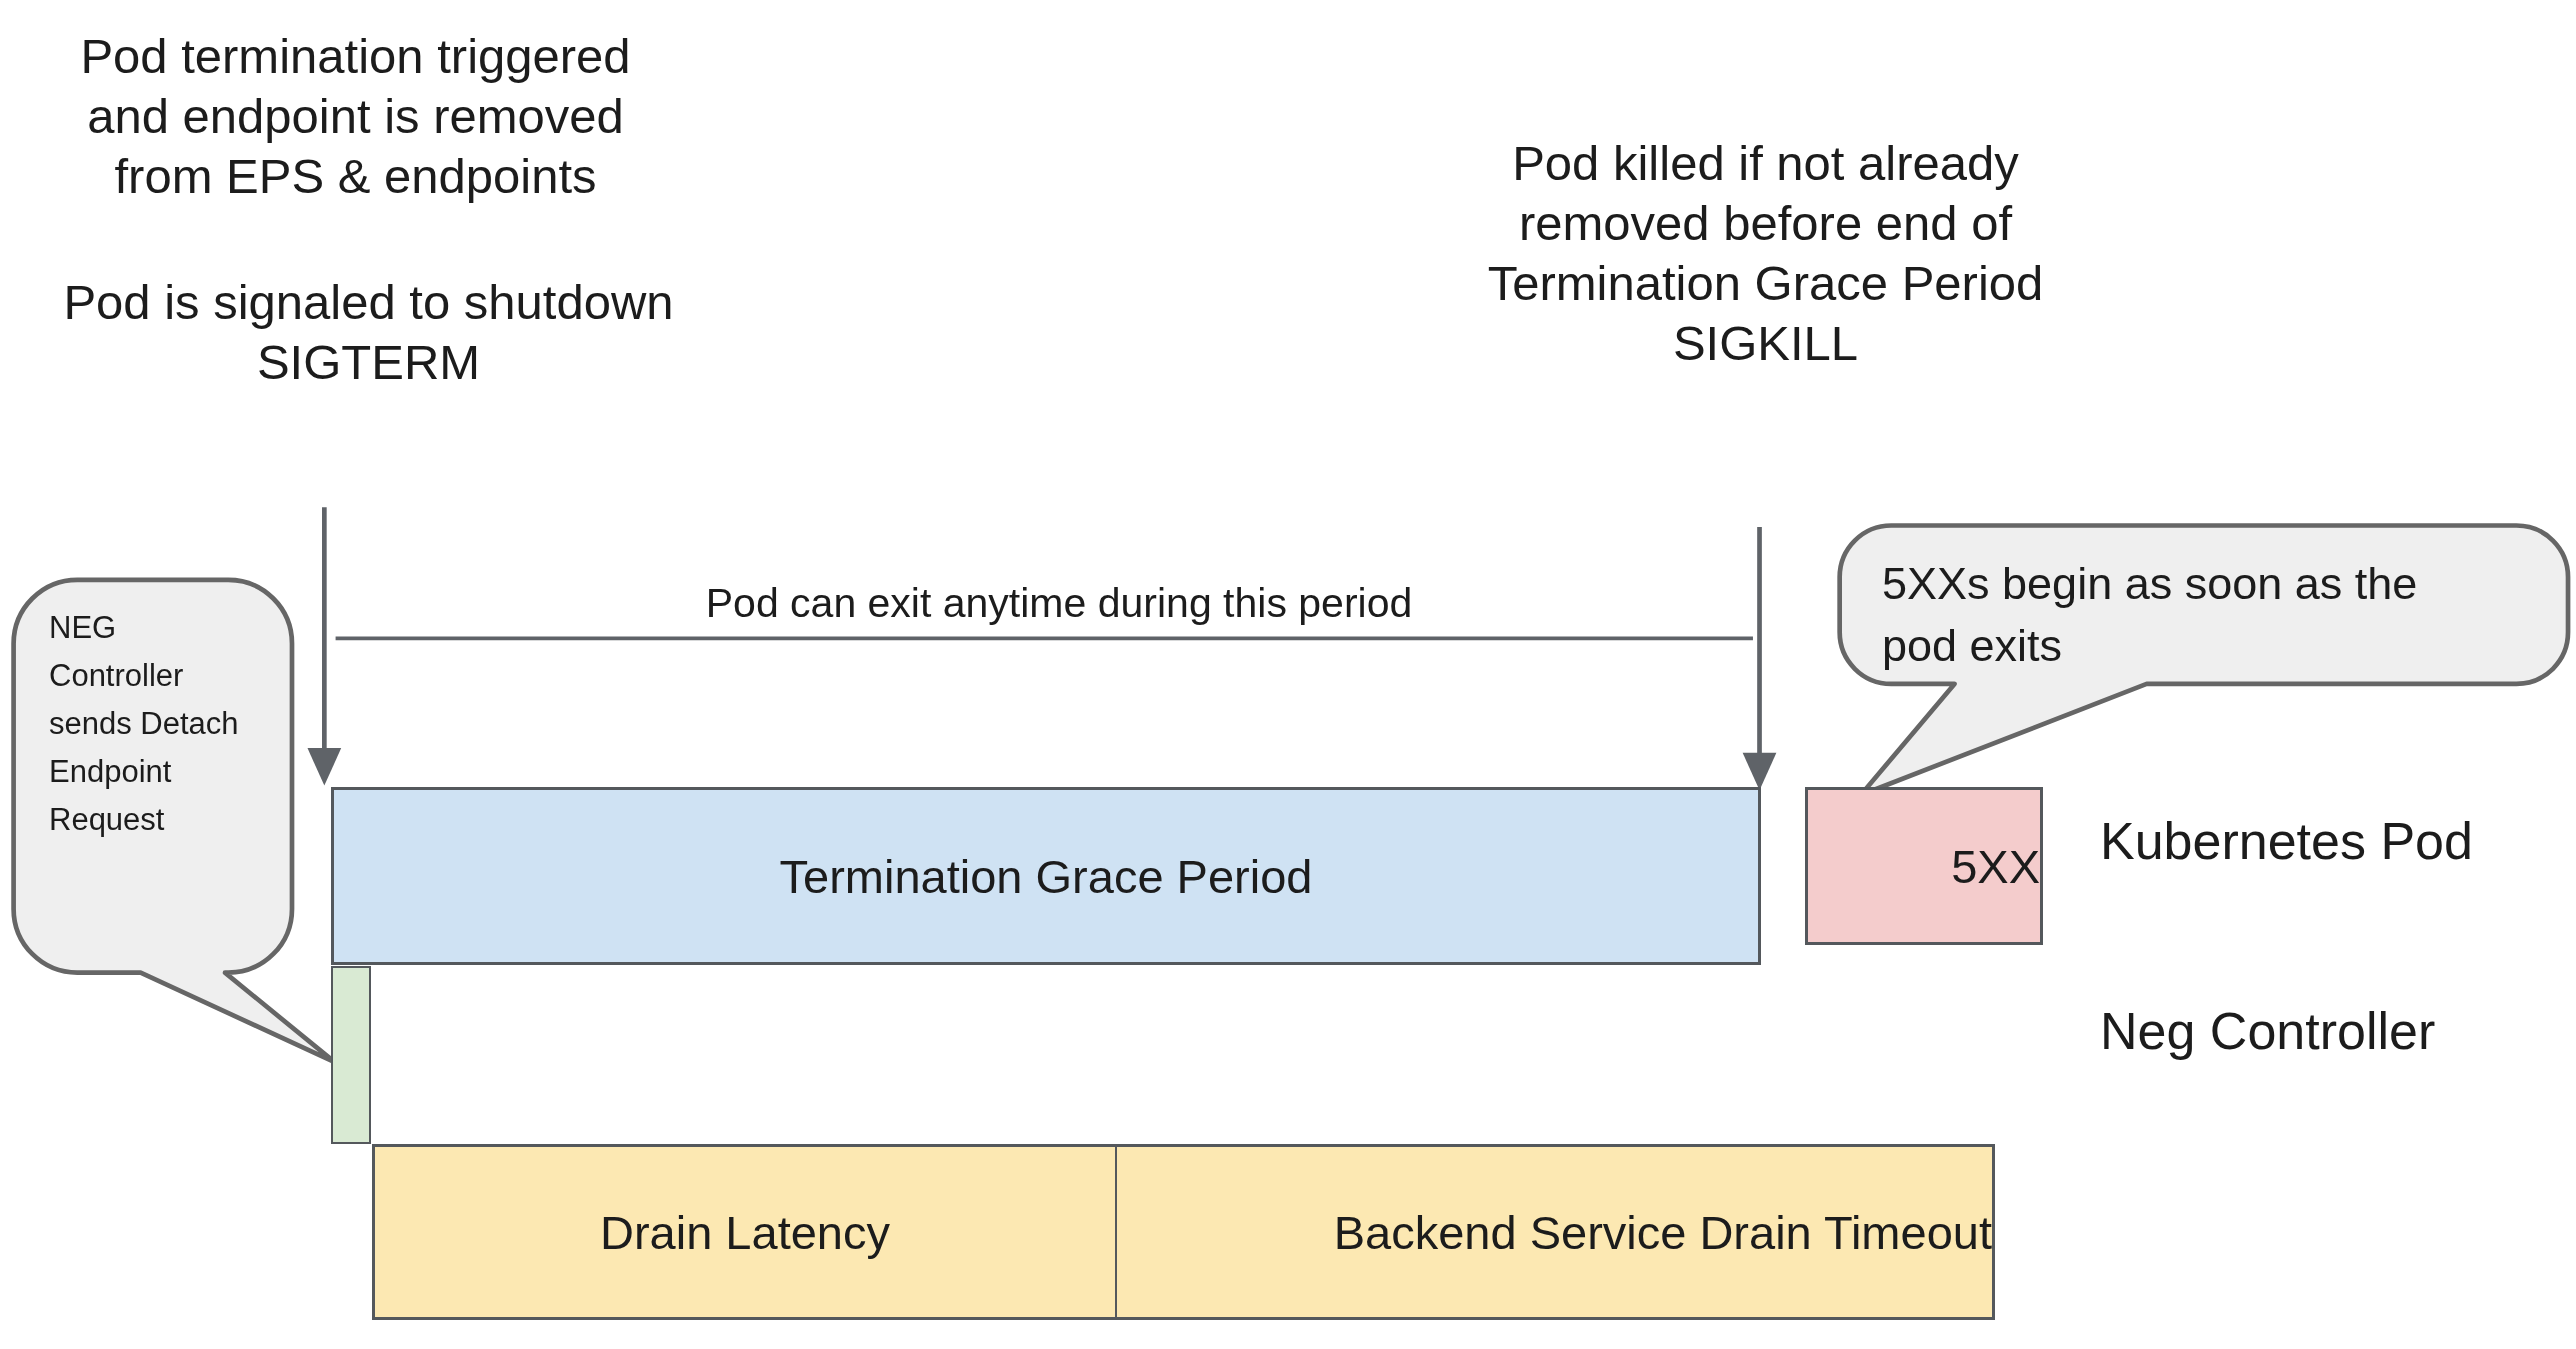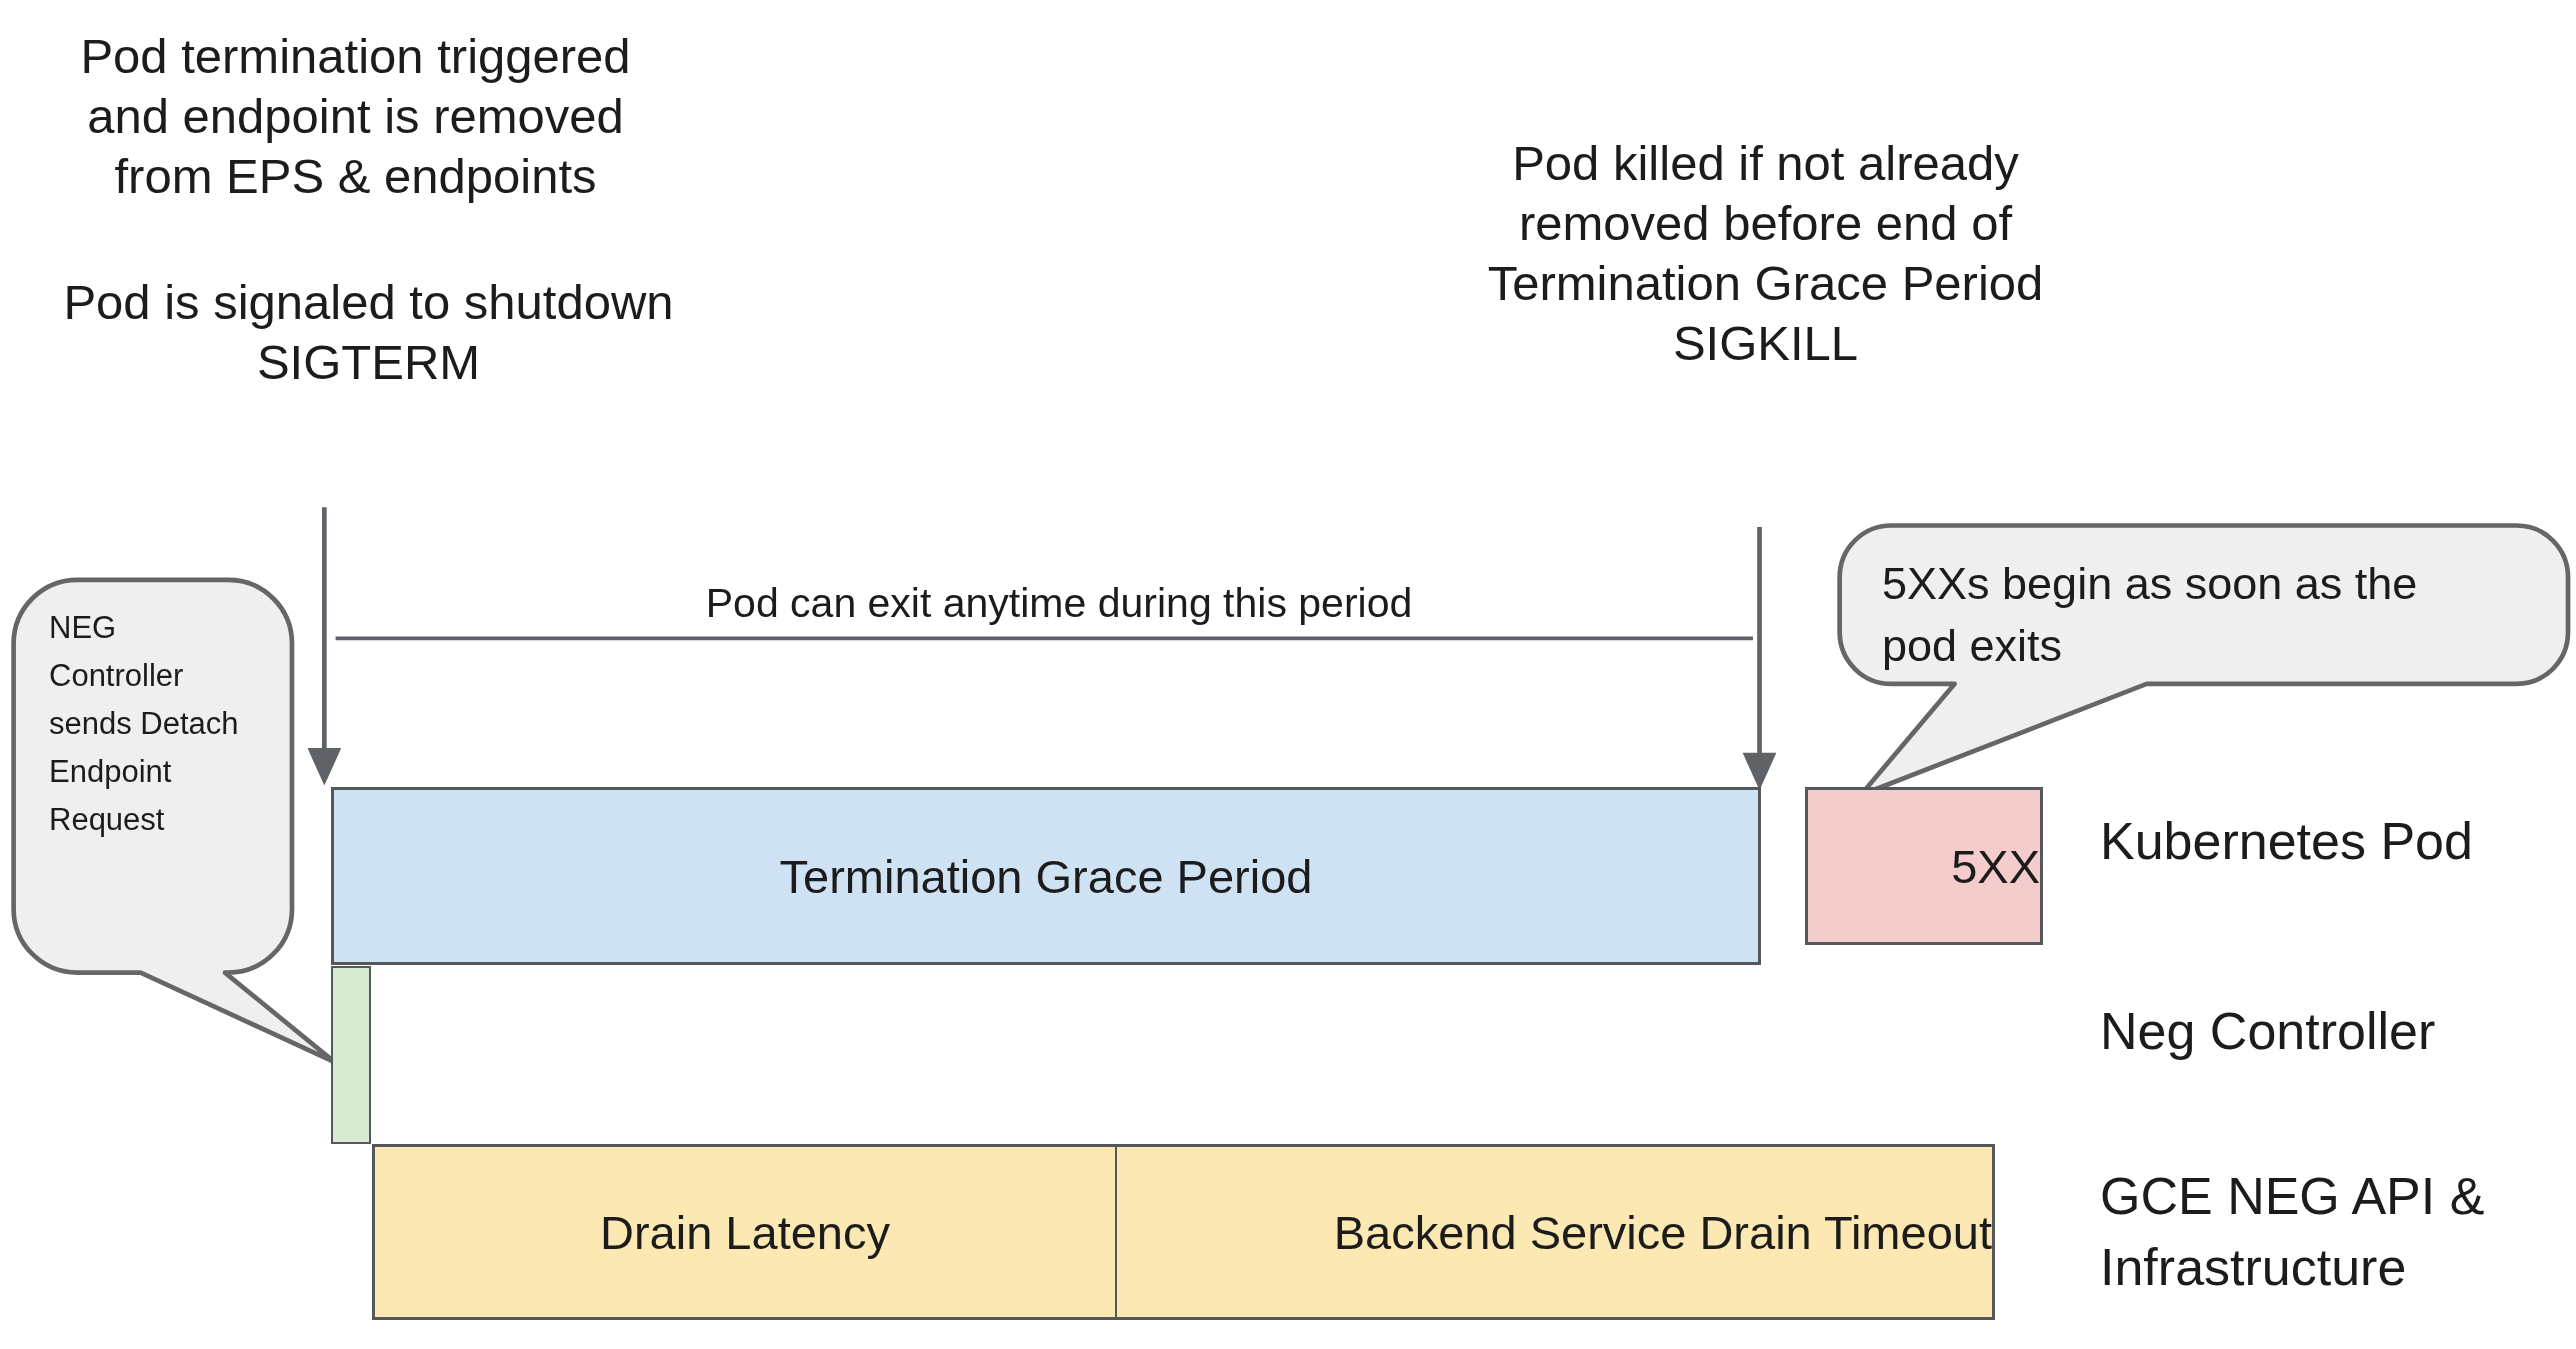--- a/index.html
+++ b/index.html
@@ -134,24 +134,20 @@
     <div class="drain-cell first" style="width:740px;">
       <span>Drain Latency</span>
     </div>
     <div class="drain-cell" style="flex:1;justify-content:flex-end;">
       <span>Backend Service Drain Timeout</span>
     </div>
   </div>
 
   <div class="abs row-label" style="left:2100px; top:806px;">Kubernetes Pod</div>
   <div class="abs row-label" style="left:2100px; top:996px;">Neg Controller</div>
-  <div class="abs row-label" style="left:2100px; top:1161px;">
-    <div>GCE NEG API &amp;</div>
-    <div>Infrastructure</div>
-  </div>
 
   <div class="abs callout-text" style="left:49px; top:604px; width:206px;">NEG Controller sends Detach Endpoint Request</div>
 
   <div class="abs callout-text-right" style="left:1882px; top:553px;">
     <div>5XXs begin as soon as the</div>
     <div>pod exits</div>
   </div>
 
 </div>
 

